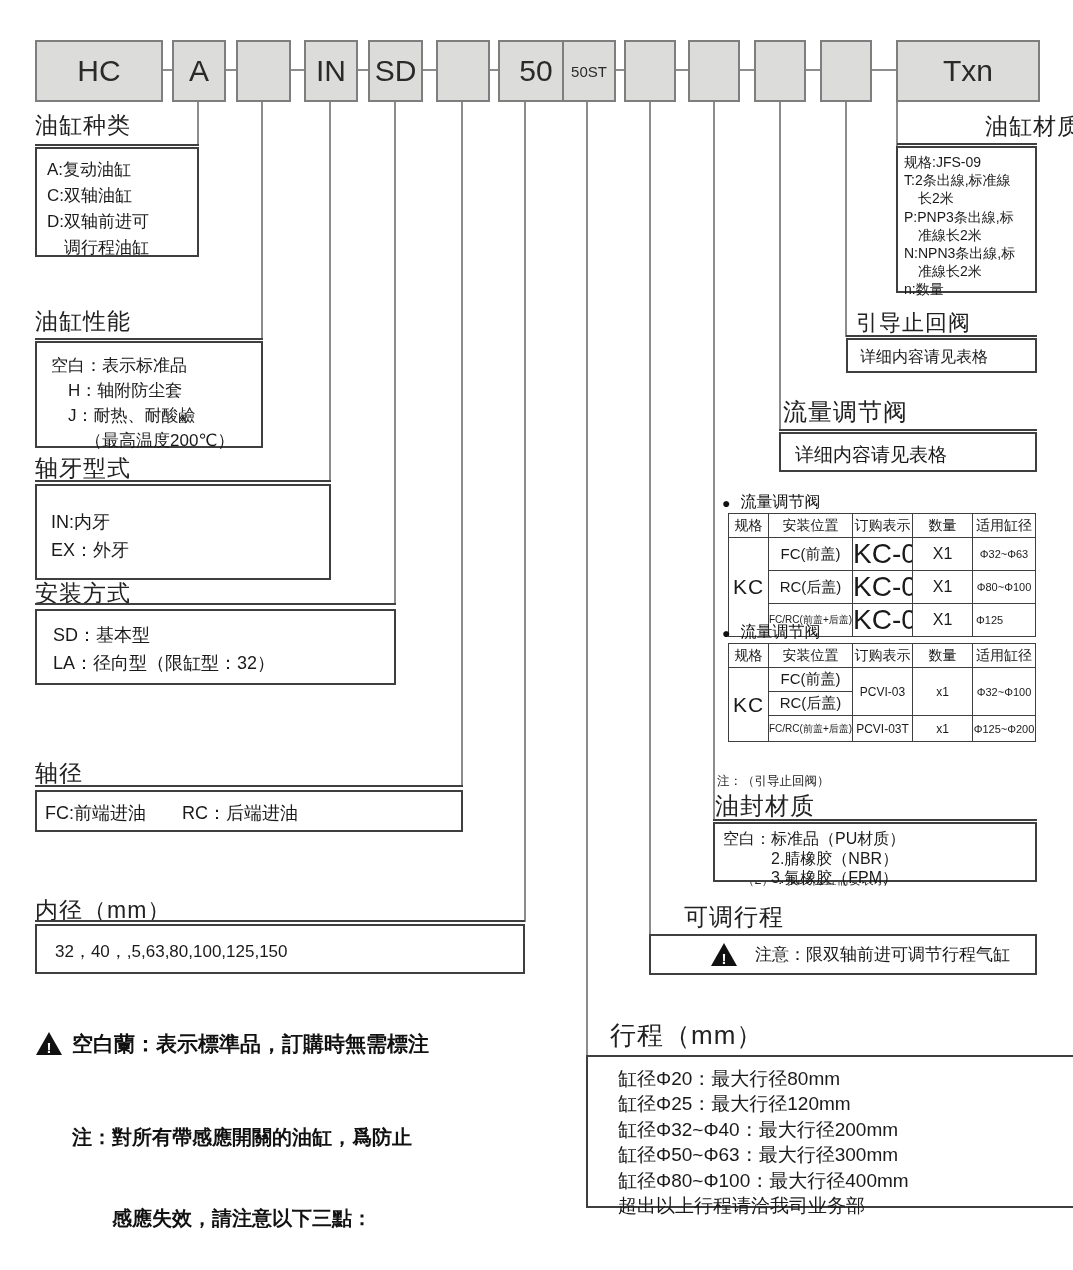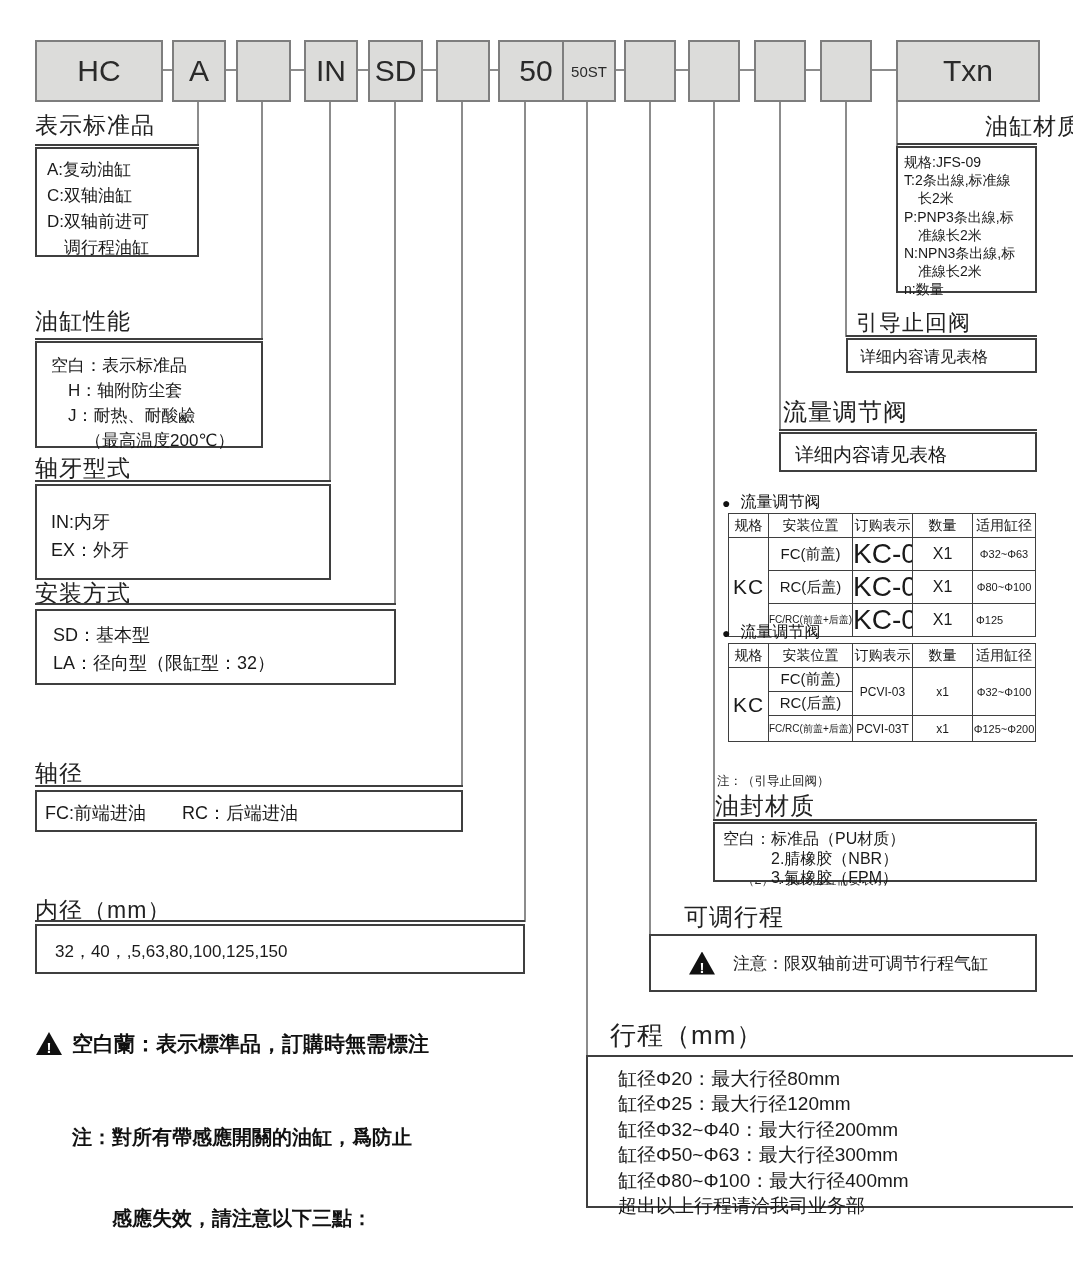--- a/index.html
+++ b/index.html
@@ -104,21 +104,21 @@
   <div class="vline" style="left:394px;top:102px;height:503px;"></div>
   <div class="vline" style="left:461px;top:102px;height:685px;"></div>
   <div class="vline" style="left:524px;top:102px;height:820px;"></div>
   <div class="vline" style="left:586px;top:102px;height:954px;"></div>
   <div class="vline" style="left:649px;top:102px;height:834px;"></div>
   <div class="vline" style="left:713px;top:102px;height:719px;"></div>
   <div class="vline" style="left:779px;top:102px;height:329px;"></div>
   <div class="vline" style="left:845px;top:102px;height:235px;"></div>
   <div class="vline" style="left:896px;top:102px;height:44px;"></div>
 
-  <div class="sec-title" style="left:35px;top:110px;">表示标准品</div>
+  <div class="sec-title" style="left:35px;top:110px;">油缸种类</div>
   <div class="underline" style="left:35px;top:144px;width:164px;"></div>
   <div class="content-box" style="left:35px;top:147px;width:164px;height:110px;font-size:17px;line-height:26px;padding:8px 0 0 10px;">
     <div class="ln">A:复动油缸</div>
     <div class="ln">C:双轴油缸</div>
     <div class="ln">D:双轴前进可</div>
     <div class="ln">　调行程油缸</div>
   </div>
 
   <div class="sec-title" style="left:35px;top:306px;">油缸性能</div>
   <div class="underline" style="left:35px;top:338px;width:228px;"></div>
@@ -269,21 +269,21 @@
 
   <div class="sec-title" style="left:715px;top:790px;font-size:24px;">油封材质</div>
   <div class="underline" style="left:713px;top:819px;width:324px;"></div>
   <div class="content-box" style="left:713px;top:822px;width:324px;height:60px;font-size:16px;line-height:19.5px;padding:5px 0 0 8px;">
     <div class="ln">空白：标准品（PU材质）</div>
     <div class="ln">　　　2.腈橡胶（NBR）</div>
     <div class="ln">　　　3.氟橡胶（FPM）</div>
   </div>
 
   <div class="sec-title" style="left:684px;top:901px;font-size:24px;">可调行程</div>
-  <div class="content-box" style="left:649px;top:934px;width:388px;height:58px;display:flex;align-items:center;gap:18px;padding-left:38px;font-size:17px;">
+  <div class="content-box" style="left:649px;top:934px;width:388px;height:41px;display:flex;align-items:center;gap:18px;padding-left:60px;font-size:17px;">
     <span class="warn-tri"></span>
     <span>注意：限双轴前进可调节行程气缸</span>
   </div>
 
   <div class="sec-title" style="left:610px;top:1018px;font-size:26px;">行程（mm）</div>
   <div class="content-box" style="left:586px;top:1055px;width:528px;height:153px;font-size:19px;line-height:25.4px;padding:9px 0 0 30px;">
     <div class="ln">缸径Φ20：最大行径80mm</div>
     <div class="ln">缸径Φ25：最大行径120mm</div>
     <div class="ln">缸径Φ32~Φ40：最大行径200mm</div>
     <div class="ln">缸径Φ50~Φ63：最大行径300mm</div>

